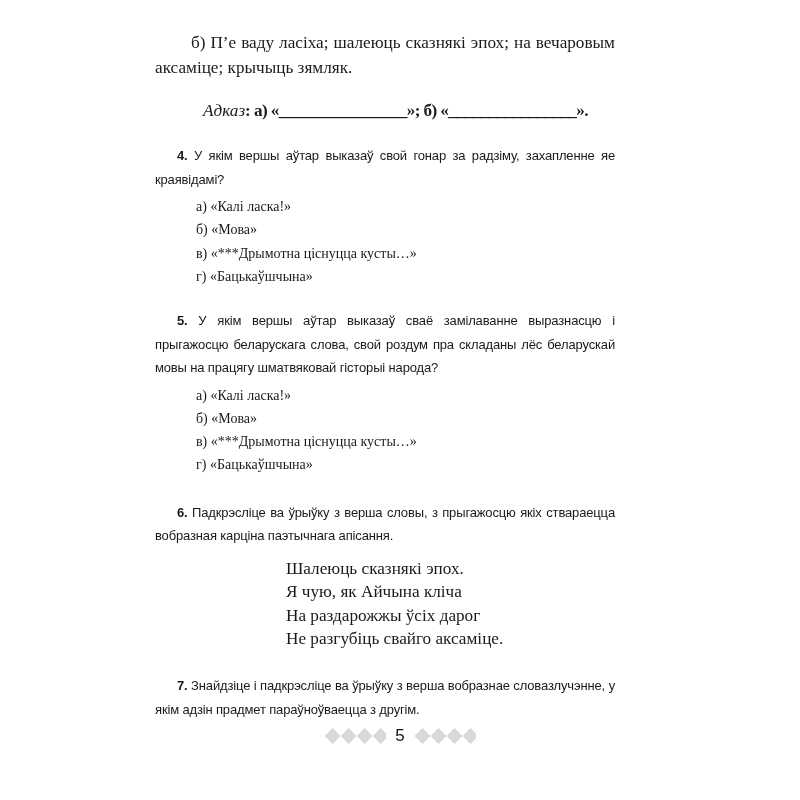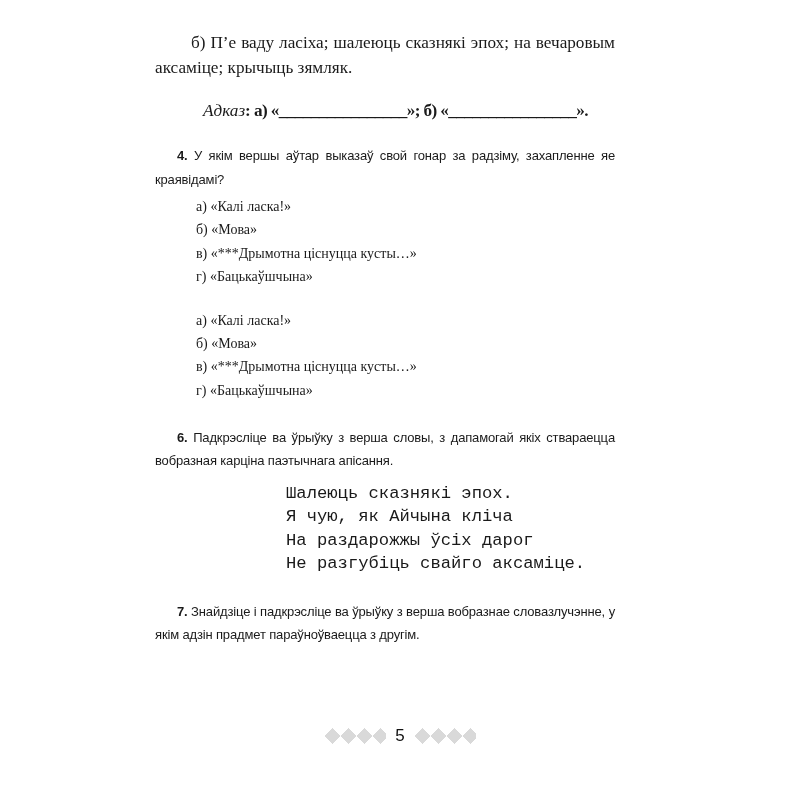--- a/index.html
+++ b/index.html
@@ -99,21 +99,21 @@
     padding-left: 41px;
     white-space: nowrap;
   }
 
   
   .verse {
     margin: 9px 0 0 0;
     padding: 0 0 0 131px;
   }
   .verse .vline {
-    font-family: Liberation Mono, monospace;
+    font-family: Liberation Serif, serif;
     font-size: 17.2px;
     line-height: 23.4px;
     white-space: nowrap;
   }
 
   
   .footer {
     position: absolute;
     left: 0;
     right: 0;
@@ -161,32 +161,36 @@
       </p>
       <ul class="options">
         <li>а) «Калі ласка!»</li>
         <li>б) «Мова»</li>
         <li>в) «***Дрымотна ціснуцца кусты…»</li>
         <li>г) «Бацькаўшчына»</li>
       </ul>
     </div>
 
     <div class="q-block">
+      <p class="sans">
+        <span class="qnum">5.</span>
+        <span>У якім вершы аўтар выказаў сваё замілаванне выразнасцю і прыгажосцю беларускага слова, свой роздум пра складаны лёс беларускай мовы на працягу шматвяковай гісторыі народа?</span>
+      </p>
       <ul class="options">
         <li>а) «Калі ласка!»</li>
         <li>б) «Мова»</li>
         <li>в) «***Дрымотна ціснуцца кусты…»</li>
         <li>г) «Бацькаўшчына»</li>
       </ul>
     </div>
 
     <div class="q6-block">
       <p class="sans">
         <span class="qnum">6.</span>
-        <span>Падкрэсліце ва ўрыўку з верша словы, з дапамогай якіх ствараецца вобразная карціна паэтычнага апісання.</span>
+        <span>Падкрэсліце ва ўрыўку з верша словы, з прыгажосцю якіх ствараецца вобразная карціна паэтычнага апісання.</span>
       </p>
       <div class="verse">
         <div class="vline">Шалеюць сказнякі эпох.</div>
         <div class="vline">Я чую, як Айчына кліча</div>
         <div class="vline">На раздарожжы ўсіх дарог</div>
         <div class="vline">Не разгубіць свайго аксаміце.</div>
       </div>
     </div>
 
     <div class="q7-block">

